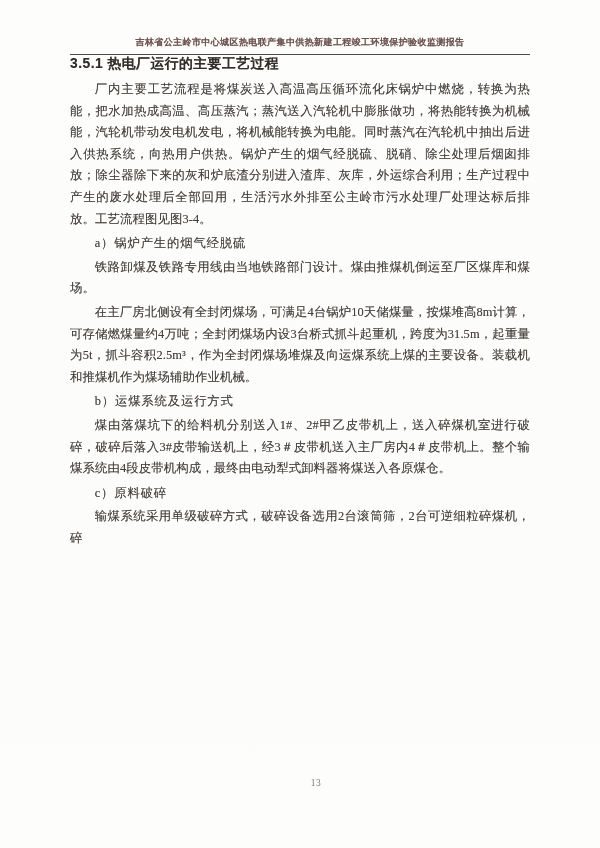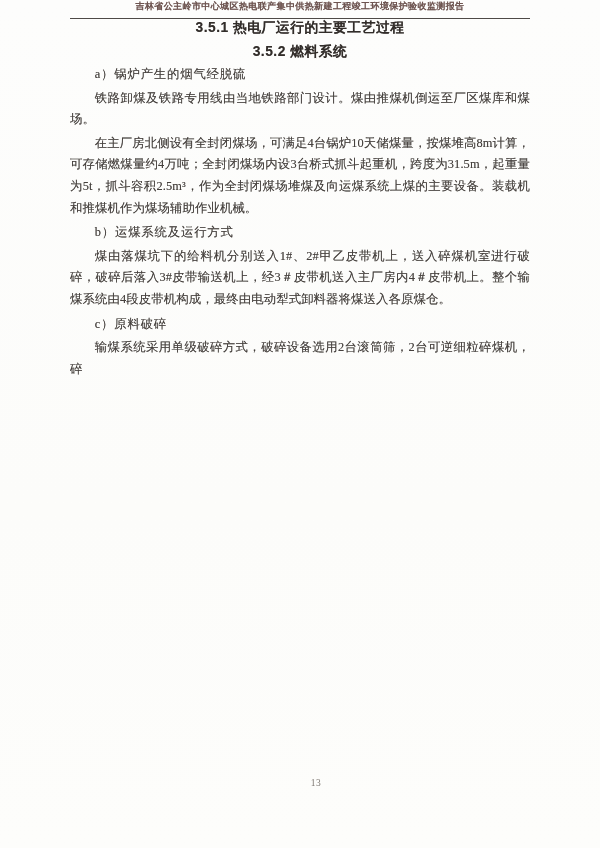--- a/index.html
+++ b/index.html
@@ -16,20 +16,21 @@
   .page {
     position: relative;
     width: 600px;
     height: 848px;
     background: linear-gradient(180deg, #fdfdfc 0%, #fcfcfa 60%, #fdfdfb 100%);
     box-sizing: border-box;
     padding: 0 70px;
   }
   
   .header {
+    padding-top: 36px;
   }
   .header-title {
     text-align: center;
     font-size: 9px;
     font-weight: bold;
     letter-spacing: 0.4px;
     color: #6d5450;
     line-height: 13px;
     text-shadow: 0 0 0.4px rgba(109,84,80,0.55);
   }
@@ -51,21 +52,20 @@
   }
   .h-sub {
     margin: 0 0 7px 0;
     font-family: "Liberation Sans", "DejaVu Sans", sans-serif;
     font-size: 13.8px;
     font-weight: bold;
     color: #322d2a;
     line-height: 17px;
     letter-spacing: 0.5px;
     text-shadow: 0 0 0.4px rgba(50,45,42,0.5);
-    text-align: center;
   }
   .h-sub.spaced {
     margin: 6px 0 4px 0;
   }
   
   .para {
     margin: 0 0 2px 0;
     font-size: 12.4px;
     color: #45403d;
     line-height: 21.6px;
@@ -105,22 +105,22 @@
   <div class="header">
     <div class="header-title">吉林省公主岭市中心城区热电联产集中供热新建工程竣工环境保护验收监测报告</div>
     <div class="header-rule"></div>
   </div>
 
   <div class="content">
 
 
     <div class="h-sub">3.5.1 热电厂运行的主要工艺过程</div>
 
+    <p class="para">厂内主要工艺流程是将煤炭送入高温高压循环流化床锅炉中燃烧，转换为热能，把水加热成高温、高压蒸汽；蒸汽送入汽轮机中膨胀做功，将热能转换为机械能，汽轮机带动发电机发电，将机械能转换为电能。同时蒸汽在汽轮机中抽出后进入供热系统，向热用户供热。锅炉产生的烟气经脱硫、脱硝、除尘处理后烟囱排放；除尘器除下来的灰和炉底渣分别进入渣库、灰库，外运综合利用；生产过程中产生的废水处理后全部回用，生活污水外排至公主岭市污水处理厂处理达标后排放。工艺流程图见图3-4。</p>
 
-    <div class="h-sub spaced">3.5.2 燃料系统</div>
 
     <div class="sub-item">a）锅炉产生的烟气经脱硫</div>
 
 
     <p class="para">铁路卸煤及铁路专用线由当地铁路部门设计。煤由推煤机倒运至厂区煤库和煤场。</p>
 
     <p class="para">在主厂房北侧设有全封闭煤场，可满足4台锅炉10天储煤量，按煤堆高8m计算，可存储燃煤量约4万吨；全封闭煤场内设3台桥式抓斗起重机，跨度为31.5m，起重量为5t，抓斗容积2.5m³，作为全封闭煤场堆煤及向运煤系统上煤的主要设备。装载机和推煤机作为煤场辅助作业机械。</p>
 
     <div class="sub-item">b）运煤系统及运行方式</div>
 

